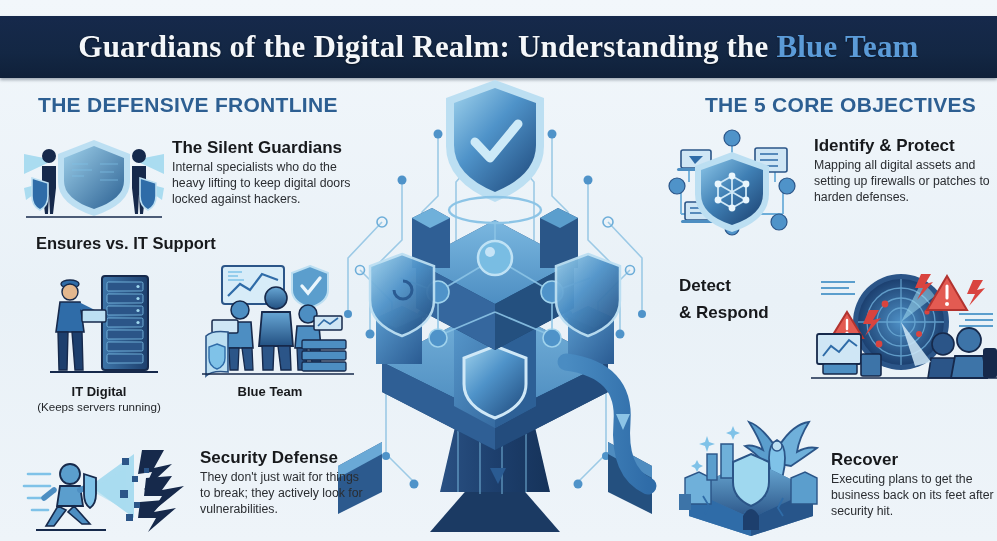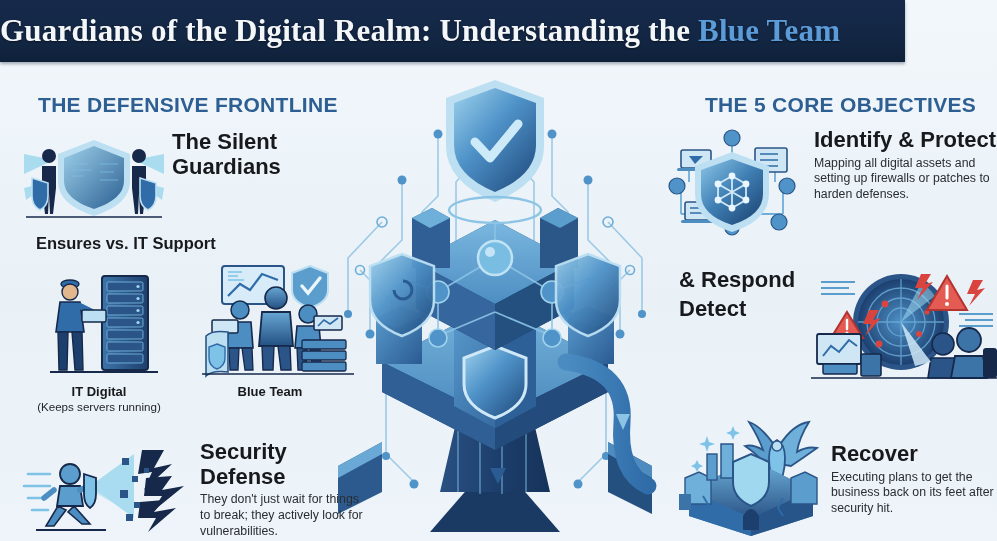--- a/index.html
+++ b/index.html
@@ -7,40 +7,40 @@
     width:997px;height:541px;
     background:#eef4f9;
     font-family:"Liberation Sans", sans-serif;
     overflow:hidden;
     position:relative;
   }
   #page{position:relative;width:997px;height:541px;overflow:hidden;
         background:linear-gradient(180deg,#f2f7fb 0%,#e9f1f7 55%,#eef4f9 100%);}
 
   
-  .titlebar{position:absolute;left:0;top:0;width:905px;height:62px;
+  .titlebar{position:absolute;left:0;top:16px;width:997px;height:62px;
     background:linear-gradient(180deg,#16294b 0%,#132744 60%,#0f2039 100%);
-    display:flex;align-items:center;justify-content:flex-start;
+    display:flex;align-items:center;justify-content:center;
     box-shadow:0 2px 3px rgba(10,25,50,.35);}
   .titlebar h1{margin:0;font-family:"Liberation Serif", serif;
     font-size:31px;font-weight:700;color:#f4f7fa;letter-spacing:.2px;
     text-shadow:0 1px 2px rgba(0,0,0,.5);white-space:nowrap;}
   .titlebar h1 .accent{color:#5b9bd8;}
 
   
   .col{position:absolute;top:62px;}
   .col-left{left:0;width:360px;}
   .col-right{left:645px;width:352px;}
   .colhead{font-size:21px;font-weight:700;color:#2d5f92;letter-spacing:.3px;
     white-space:nowrap;}
   .colhead.left{position:absolute;left:38px;top:31px;}
   .colhead.right{position:absolute;left:28px;top:31px;text-align:center;width:335px;}
 
   .block{position:absolute;}
-  .btitle{font-size:22px;font-weight:700;color:#17191c;line-height:1.12;margin:0 0 3px 0;}
+  .btitle{font-size:17px;font-weight:700;color:#17191c;line-height:1.12;margin:8px 0 3px 0;}
   .bbody{font-size:12.3px;color:#2a2d31;line-height:1.28;margin:0;}
   .sublabel{font-size:13px;font-weight:700;color:#17191c;text-align:center;line-height:1.2;}
   .subnote{font-size:11.6px;color:#23262a;text-align:center;line-height:1.2;}
   .secthead{font-size:16.5px;font-weight:700;color:#17191c;}
 
   
   .art{position:absolute;}
   .art svg{display:block;overflow:visible;}
 
   
@@ -245,20 +245,21 @@
             <path d="M22 22 a7 7 0 1 1 14 0 a7 7 0 1 1 -14 0 M22 32 h14 v22 l-3 26 h-3 l-1 -20 l-1 20 h-3 l-3 -26 z"></path>
             <path d="M112 22 a7 7 0 1 1 14 0 a7 7 0 1 1 -14 0 M112 32 h14 v22 l-3 26 h-3 l-1 -20 l-1 20 h-3 l-3 -26 z"></path>
           </g>
           <path d="M12 44 L28 49 L28 62 Q28 72 20 76 Q12 72 12 62 Z" fill="#2f6ca8" stroke="#bcdff2" stroke-width="1.6"></path>
           <path d="M120 44 L136 49 L136 62 Q136 72 128 76 Q120 72 120 62 Z" fill="#2f6ca8" stroke="#bcdff2" stroke-width="1.6"></path>
           <line x1="6" y1="83" x2="142" y2="83" stroke="#16294b" stroke-width="1.6"></line>
         </svg>
       </div>
       <div style="position:absolute;left:152px;top:0;width:186px;">
         <div class="btitle">The Silent Guardians</div>
+        <div class="bbody">Internal specialists who do the heavy lifting to keep digital doors locked against hackers.</div>
       </div>
     </div>
 
     <div class="block" style="left:36px;top:172px;">
       <div class="secthead">Ensures vs. IT Support</div>
     </div>
 
     <div class="art" style="left:44px;top:200px;">
       <svg width="120" height="120" viewBox="0 0 120 120">
         <defs>
@@ -464,22 +465,22 @@
         </svg>
       </div>
       <div style="position:absolute;left:155px;top:0;width:190px;">
         <div class="btitle">Identify &amp; Protect</div>
         <div class="bbody">Mapping all digital assets and setting up firewalls or patches to harden defenses.</div>
       </div>
     </div>
 
     <div class="block" style="left:34px;top:206px;width:320px;">
       <div style="position:absolute;left:0;top:0;width:130px;">
+        <div class="btitle">Detect</div>
         <div class="btitle" style="margin-bottom:4px;">&amp; Respond</div>
-        <div class="btitle">Detect</div>
       </div>
       <div class="art" style="left:128px;top:0;">
         <svg width="196" height="112" viewBox="0 0 196 112">
           <defs>
             <radialGradient id="radarG" cx="0.5" cy="0.5" r="0.5">
               <stop offset="0" stop-color="#4e90c6"></stop>
                 <stop offset="1" stop-color="#1c4070"></stop>
             </radialGradient>
           </defs>
           <g stroke="#5b9ecd" stroke-width="2">

